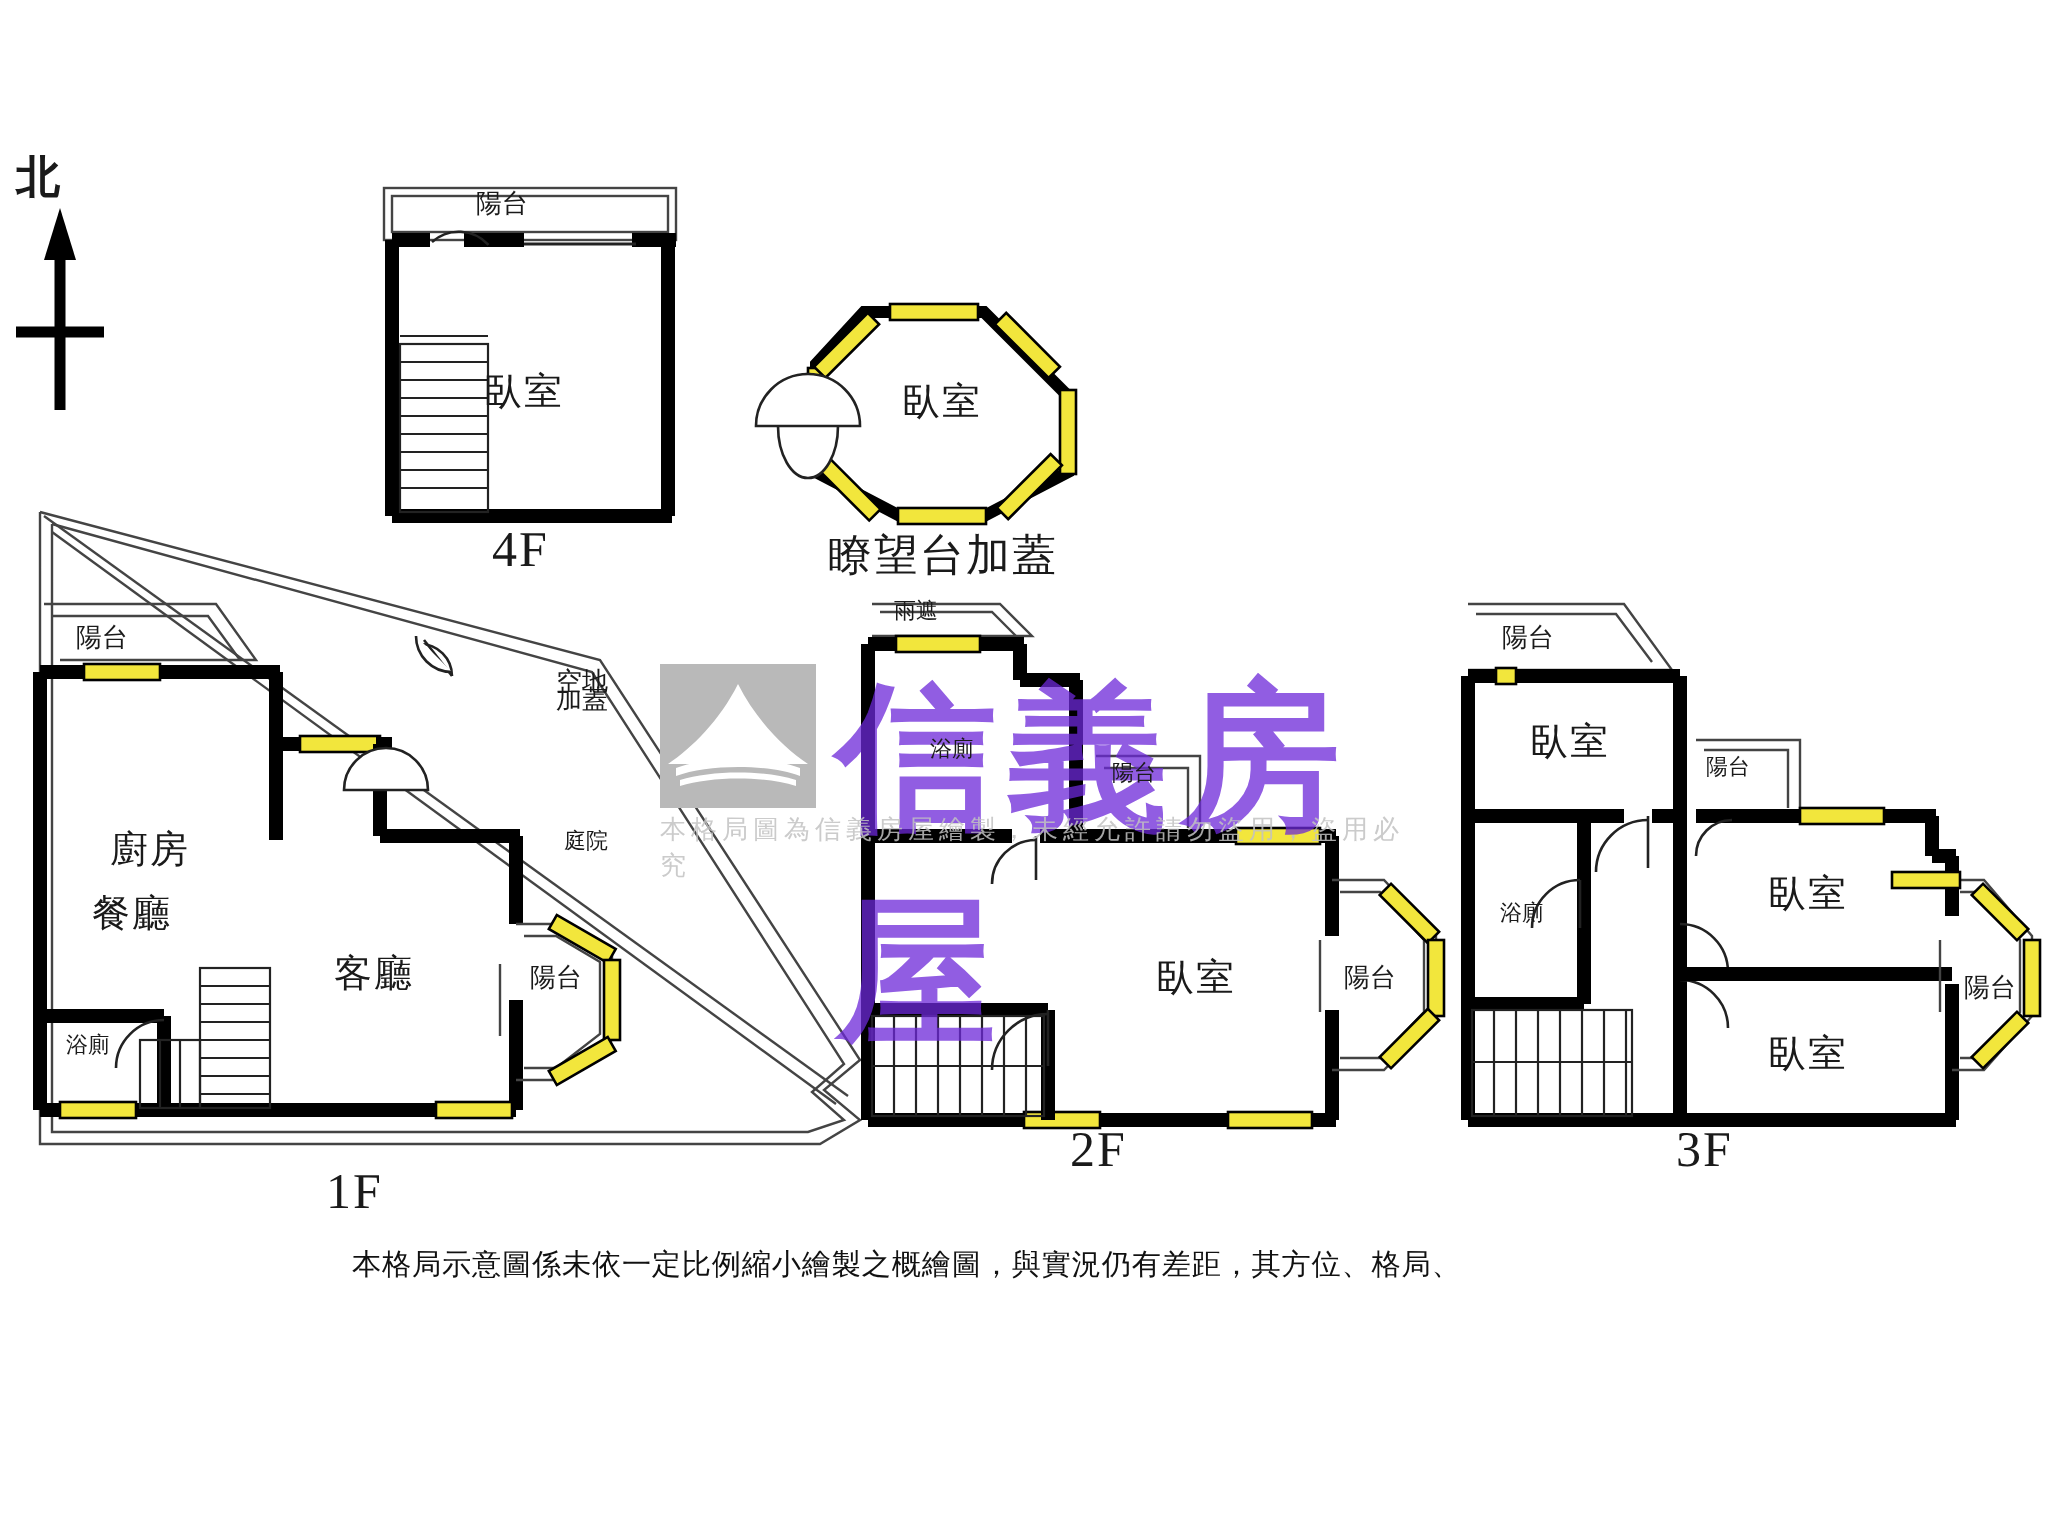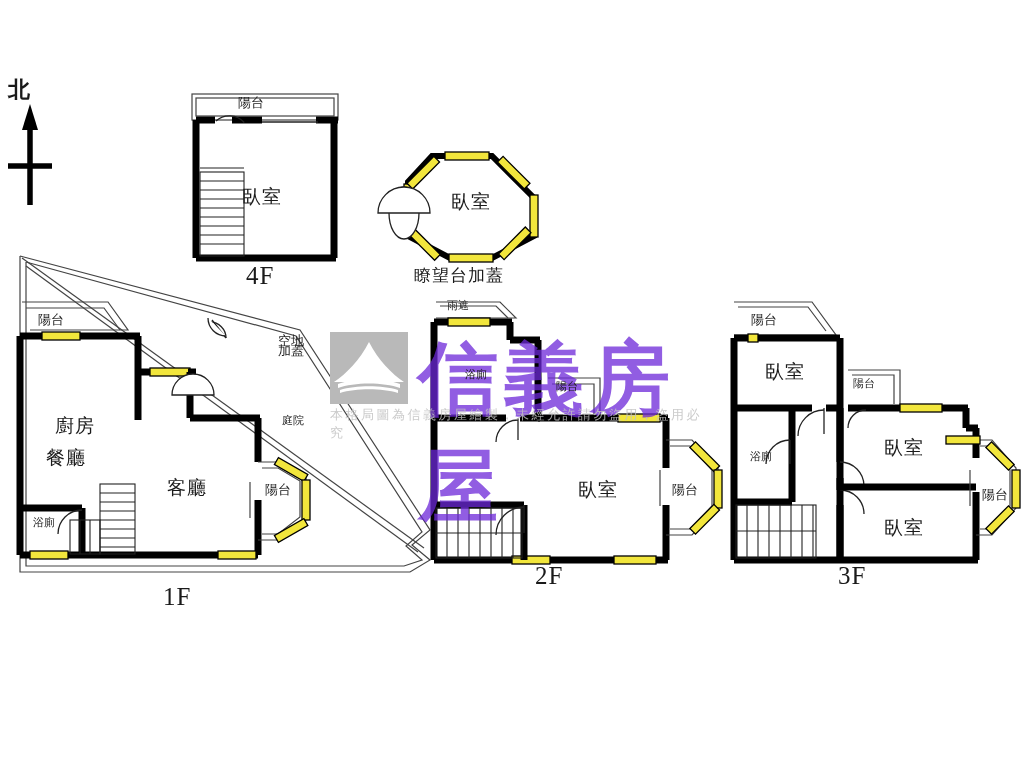--- a/index.html
+++ b/index.html
@@ -15,21 +15,21 @@
     position:absolute;
     font-family:"DejaVu Sans","Liberation Sans",sans-serif;
     color:#1a1a1a;
     white-space:nowrap;
     line-height:1.05;
   }
   .lbl-room{font-size:19px;letter-spacing:1px;}
   .lbl-room-sm{font-size:13px;letter-spacing:0px;}
   .lbl-room-xs{font-size:11px;letter-spacing:0px;text-align:right;}
   .lbl-floor{font-size:25px;font-family:"Liberation Serif","DejaVu Serif",serif;letter-spacing:1px;}
-  .lbl-cap{font-size:17px;letter-spacing:1px;}
+  .lbl-cap{font-size:22px;letter-spacing:1px;}
   .lbl-north{font-size:22px;font-weight:600;}
 
   #disclaimer{
     position:absolute;left:176px;top:622px;width:700px;
     font-size:14.6px;line-height:1.55;color:#111;
     font-family:"DejaVu Sans","Liberation Sans",sans-serif;
     letter-spacing:0.4px;
   }
   #disclaimer div{white-space:nowrap;}
 
@@ -373,15 +373,16 @@
   <div class="lbl lbl-room-sm" style="left:751px;top:313px;">陽台</div>
   <div class="lbl lbl-room" style="left:765px;top:362px;">臥室</div>
   <div class="lbl lbl-room-xs" style="left:853px;top:378px;">陽台</div>
   <div class="lbl lbl-room-xs" style="left:750px;top:451px;">浴廁</div>
   <div class="lbl lbl-room" style="left:884px;top:438px;">臥室</div>
   <div class="lbl lbl-room" style="left:884px;top:518px;">臥室</div>
   <div class="lbl lbl-room-sm" style="left:982px;top:488px;">陽台</div>
   <div class="lbl lbl-floor" style="left:838px;top:563px;">3F</div>
 
   <div id="disclaimer">
+    <div>本格局示意圖係未依一定比例縮小繪製之概繪圖，與實況仍有差距，其方位、格局、</div>
   </div>
 
 </div>
 
 </body></html>

